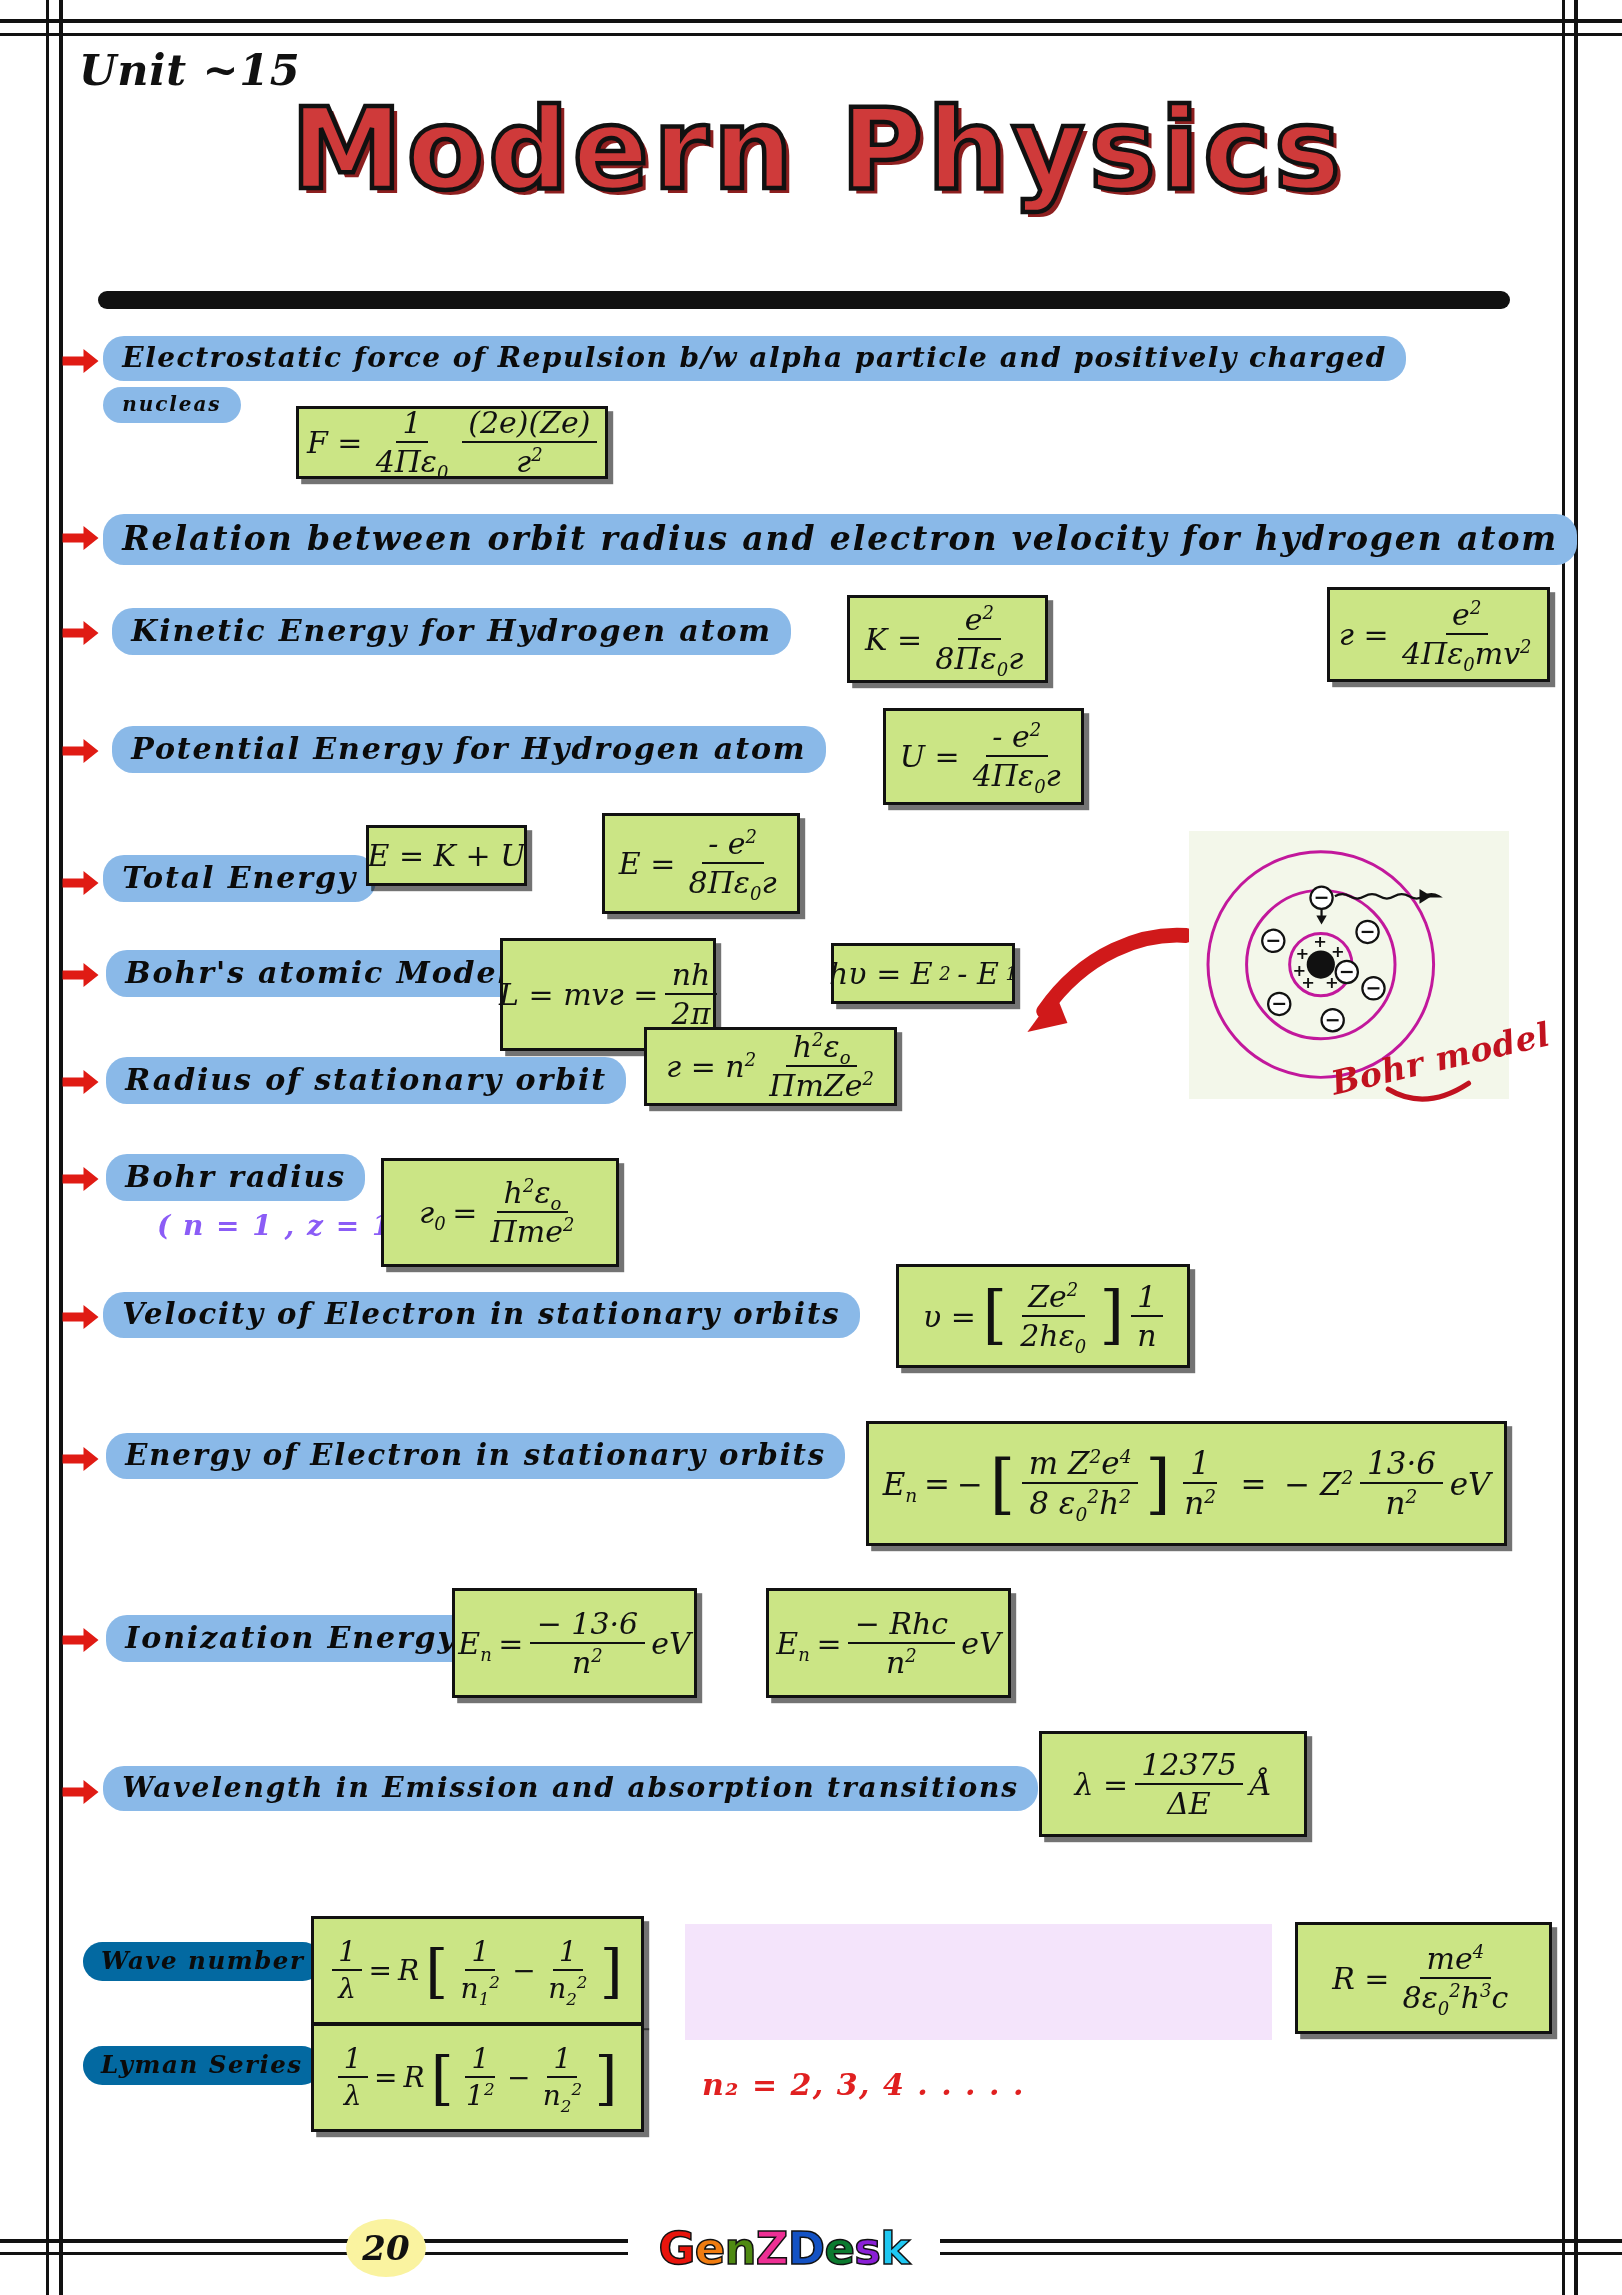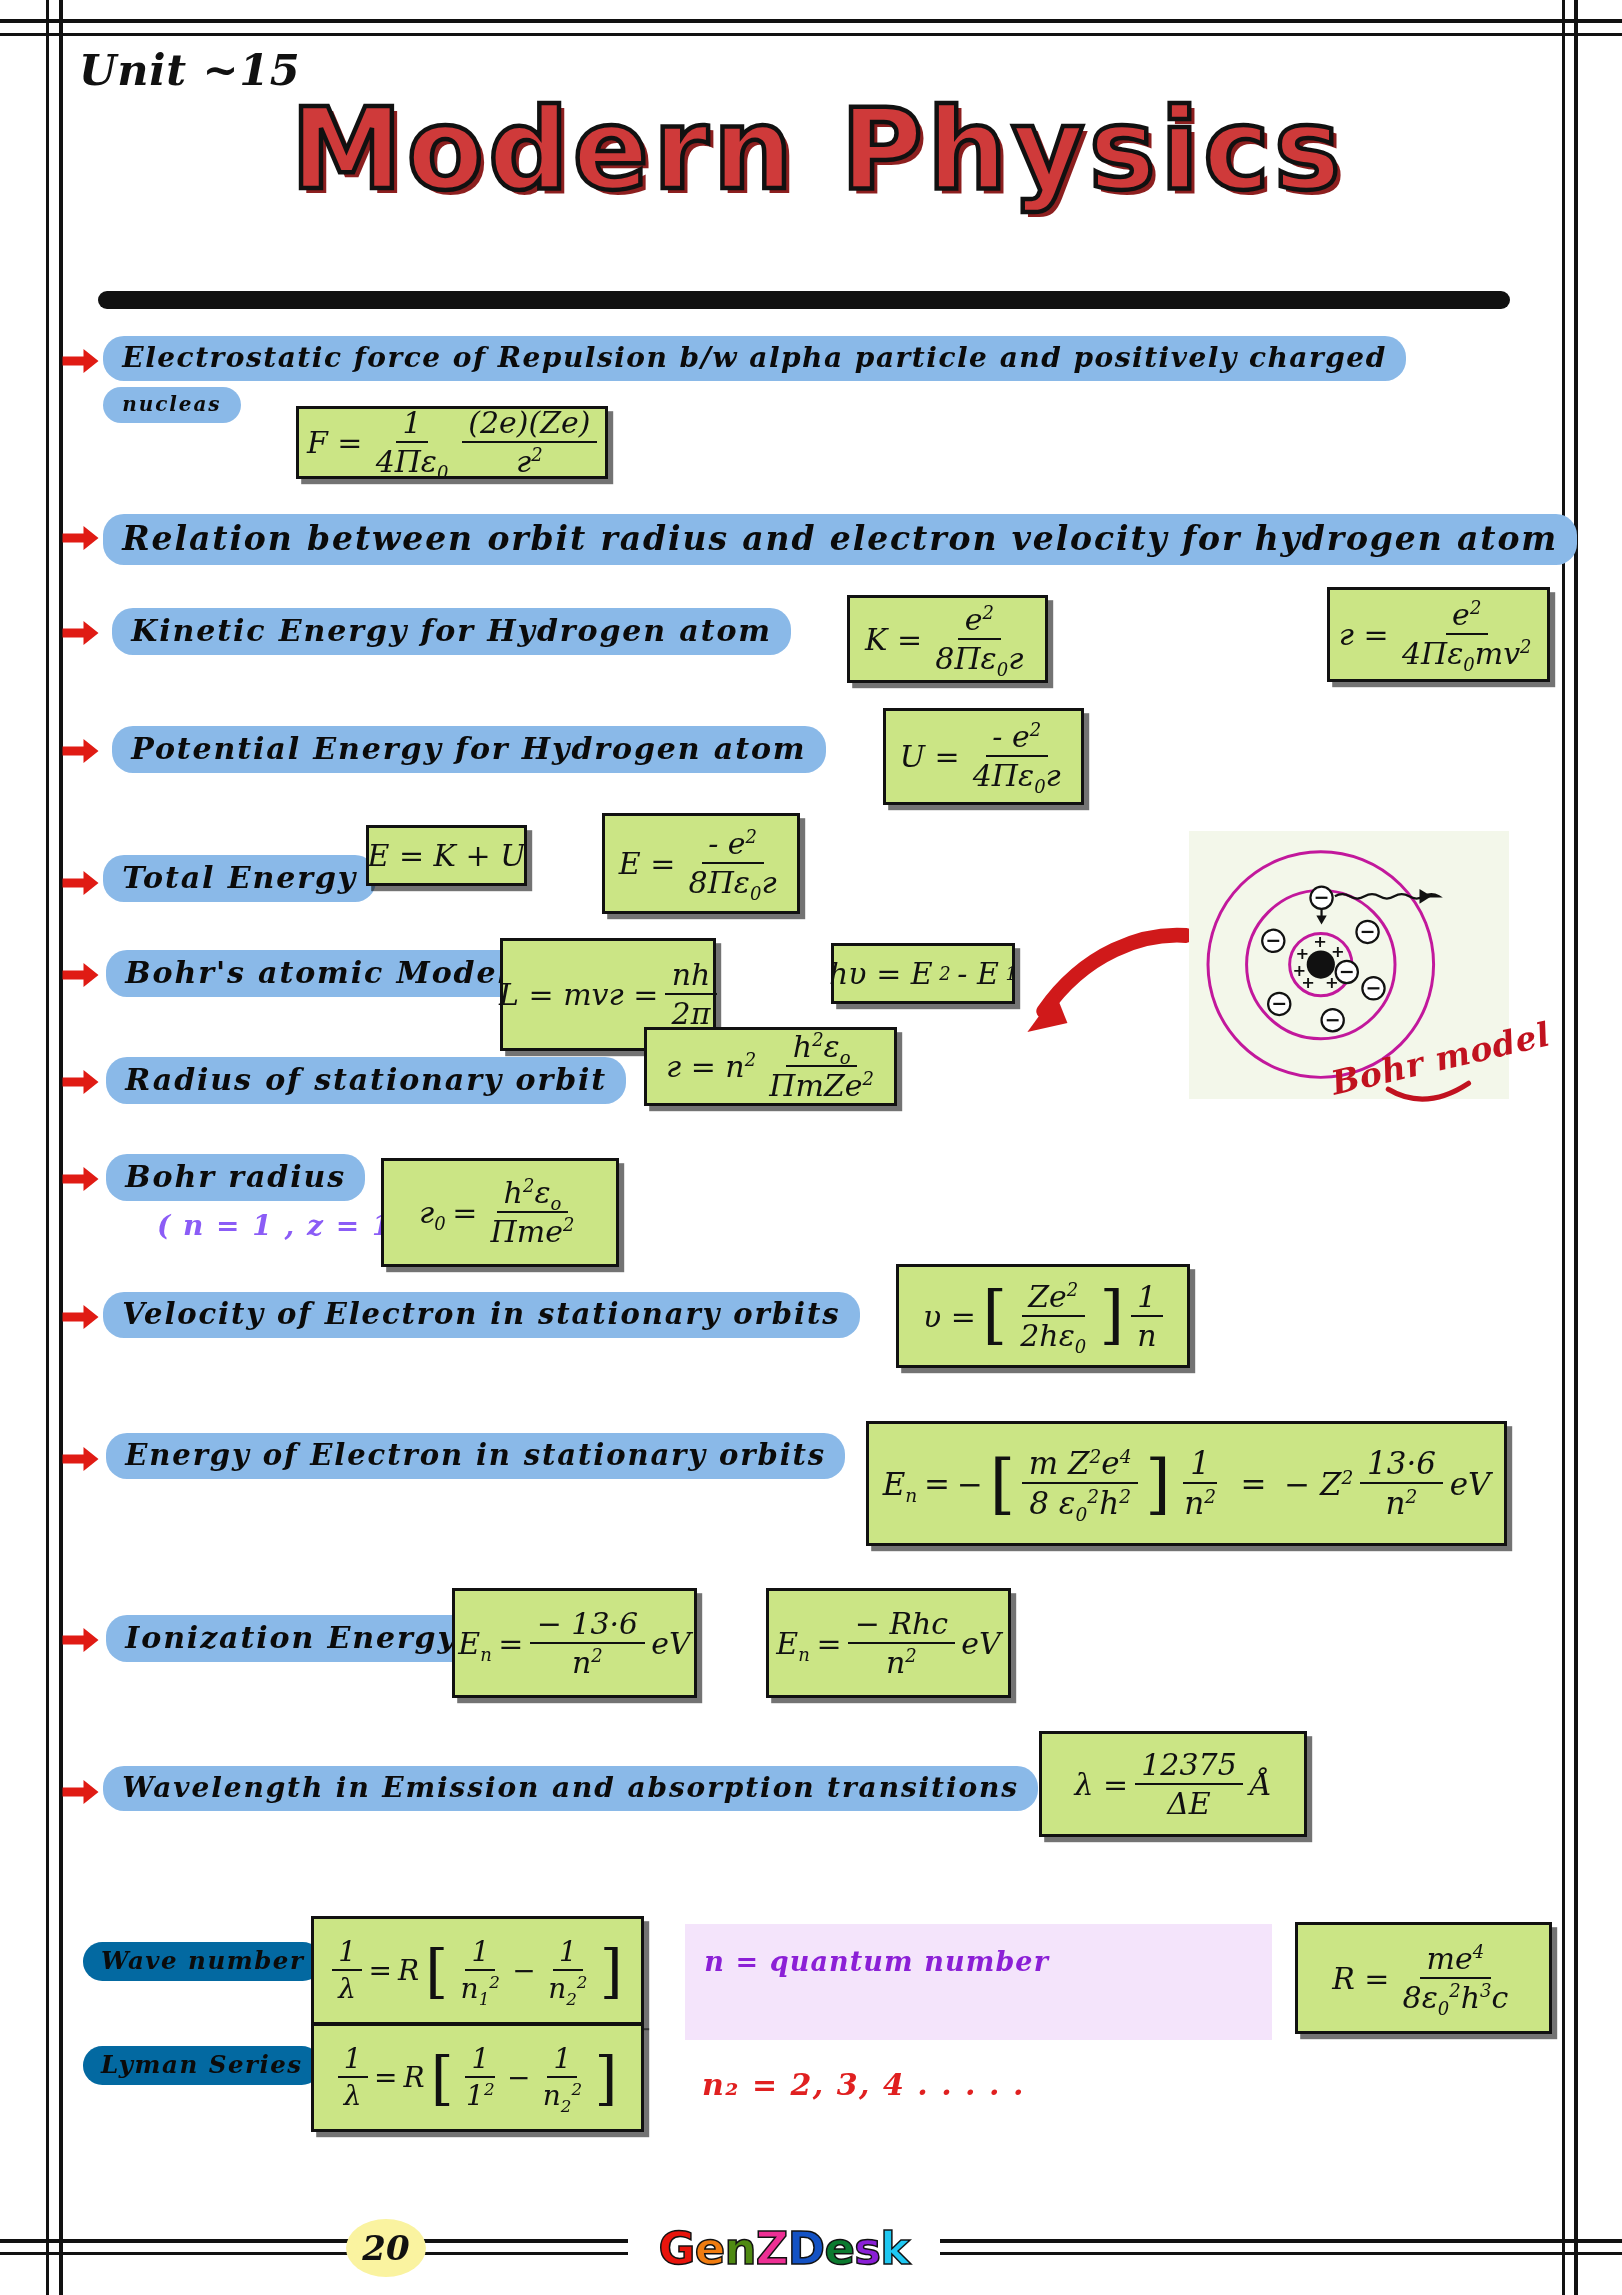--- a/index.html
+++ b/index.html
@@ -456,21 +456,20 @@
     <span>−</span>
     <span class="frac">
       <span class="num">1</span>
       <span class="den"><span>n</span><sub>2</sub><sup>2</sup></span>
     </span>
     <span class="brk">]</span>
   </div>
 </div>
 
 <div class="notebox" style="left:685px;top:1924px;width:587px;height:116px;">
-  <div>n =  quantum  number</div>
 </div>
 
 <div class="redline" style="left:702px;top:2067px;">n₂ =  2, 3, 4 . . . . .</div>
 
 <div class="fbox" style="left:1295px;top:1922px;width:257px;height:112px;">
   <div class="f">
     <span>R  =</span>
     <span class="frac">
       <span class="num"><span>me</span><sup>4</sup></span>
       <span class="den"><span>8ε</span><sub>0</sub><sup>2</sup><span>h</span><sup>3</sup><span>c</span></span>

